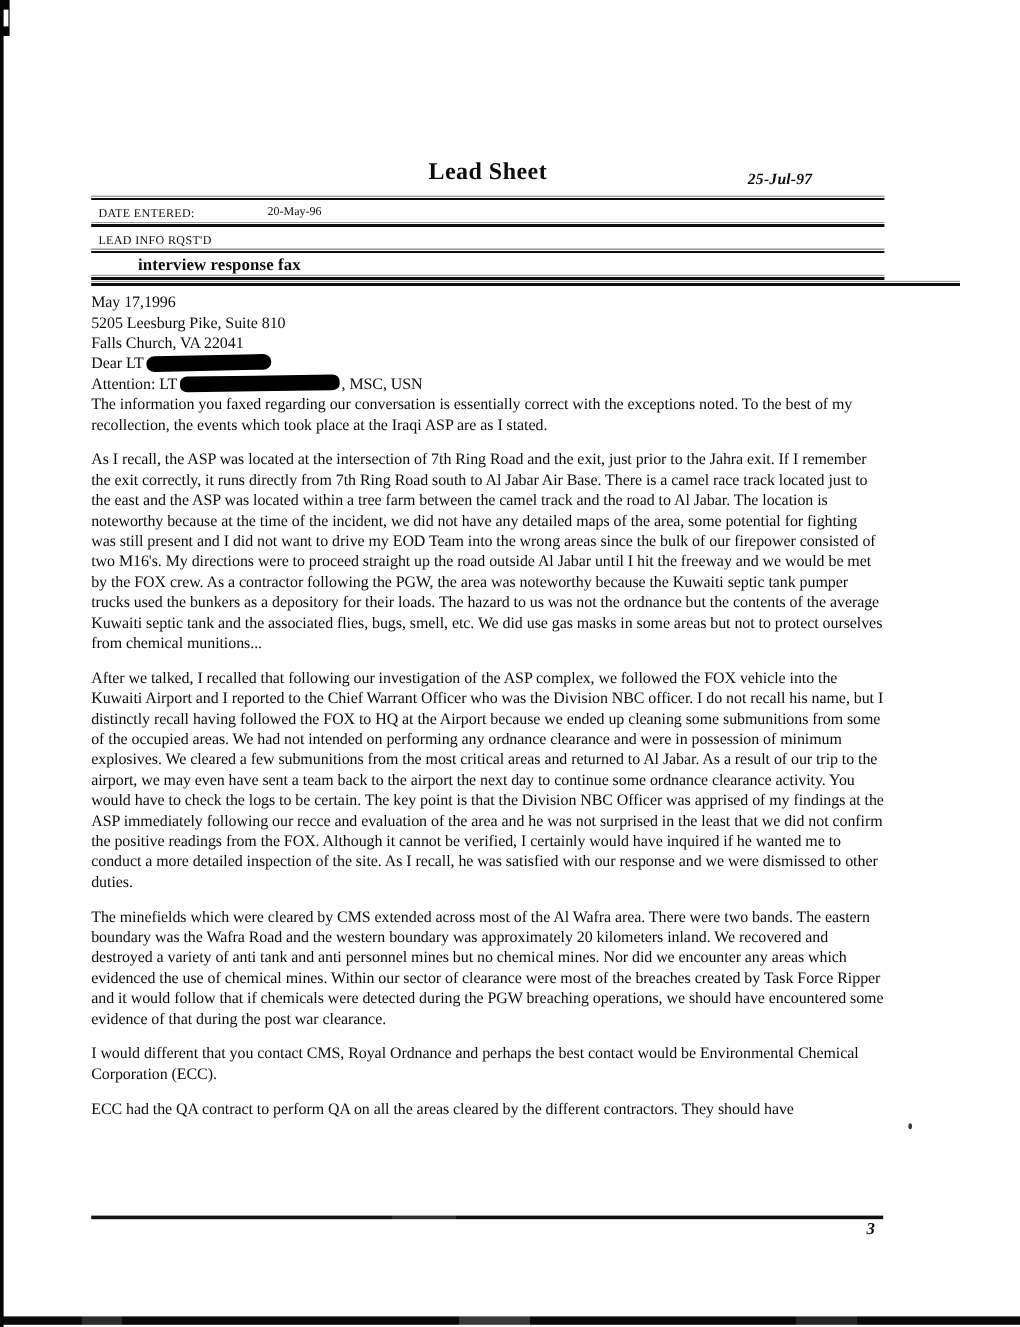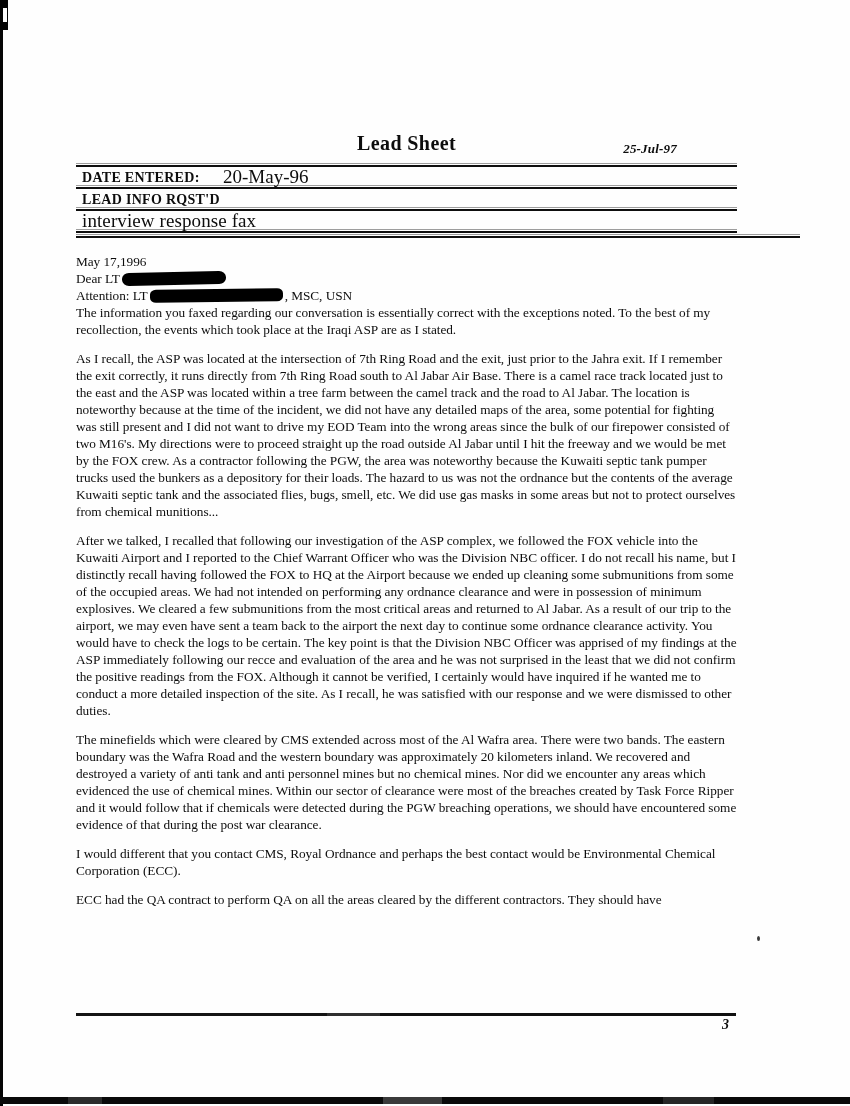--- a/index.html
+++ b/index.html
@@ -38,27 +38,27 @@
   }
 
   
   .rule {
     height:5px; width:661px;
     background: linear-gradient(to bottom, #9d9d9d 0 1px, transparent 1px 2px, #0e0e0e 2px 4px, transparent 4px);
   }
   .rule-wide { width:724px; }
 
   .frow { height:17px; line-height:17px; padding-left:6px; white-space:nowrap; }
-  .flabel { font-weight:bold; font-size:14px; letter-spacing:0.3px; }
-  .flabel-plain { font-weight:normal; font-size:19px; letter-spacing:0.1px; }
-  .fvalue { font-size:19px; position:absolute; left:147px; }
+  .flabel { font-weight:normal; font-size:10px; letter-spacing:0.3px; }
+  .flabel-plain { font-weight:bold; font-size:14px; letter-spacing:0.1px;margin-left:33px; }
+  .fvalue { font-size:10px; position:absolute; left:147px; }
   .frow { position:relative; }
 
   
-  .letter { margin-top:14px; font-size:13.3px; line-height:17px; letter-spacing:-0.05px; width:662px; }
+  .letter { margin-top:4px; font-size:13.3px; line-height:17px; letter-spacing:-0.05px; width:662px; }
   .letter .line { white-space:nowrap; }
   .letter p { margin:12px 0 0 0; }
   .letter p.nogap { margin-top:0; }
 
   .redaction {
     display:inline-block; background:#000;
     height:13px; vertical-align:-2px; margin:0 2px;
   }
   .redaction-attention { width:133px; border-radius:6px/5px; transform:rotate(-0.8deg); }
   .redaction-salutation { width:104px; border-radius:7px/6px; transform:rotate(-1.2deg); }
@@ -104,20 +104,22 @@
       <div class="rule"></div>
       <div class="frow">
         <span class="flabel-plain">interview response fax</span>
       </div>
       <div class="rule"></div>
       <div class="rule rule-wide"></div>
     </div>
 
     <div class="letter">
       <div class="line">May 17,1996</div>
+      <div class="line">5205 Leesburg Pike, Suite 810</div>
+      <div class="line">Falls Church, VA 22041</div>
       <div class="line">
         <span>Dear LT</span><span class="redaction redaction-salutation"></span>
       </div>
       <div class="line">
         <span>Attention: LT</span><span class="redaction redaction-attention"></span><span>, MSC, USN</span>
       </div>
       <p class="nogap">The information you faxed regarding our conversation is essentially correct with the exceptions noted.  To the best of my recollection, the events which took place at the Iraqi ASP are as I stated.</p>
       <p>As I recall, the ASP was located at the intersection of 7th Ring Road and the exit, just prior to the Jahra exit. If I remember the exit correctly, it runs directly from 7th Ring Road south to Al Jabar Air Base. There is a camel race track located just to the east and the ASP was located within a tree farm between the camel track and the road to Al Jabar. The location is noteworthy because at the time of the incident, we did not have any detailed maps of the area, some potential for fighting was still present and I did not want to drive my EOD Team into the wrong areas since the bulk of our firepower consisted of two M16's.  My directions were to proceed straight up the road outside Al Jabar until I hit the freeway and we would be met by the FOX crew. As a contractor following the PGW, the area was noteworthy because the Kuwaiti septic tank pumper trucks used the bunkers as a depository for their loads. The hazard to us was not the ordnance but the contents of the average Kuwaiti septic tank and the associated flies, bugs, smell, etc. We did use gas masks in some areas but not to protect ourselves from chemical munitions...</p>
       <p>After we talked, I recalled that following our investigation of the ASP complex, we followed the FOX vehicle into the Kuwaiti Airport and I reported to the Chief Warrant Officer who was the Division NBC officer. I do not recall his name, but I distinctly recall having followed the FOX to HQ at the Airport because we ended up cleaning some submunitions from some of the occupied areas. We had not intended on performing any ordnance clearance and were in possession of minimum explosives. We cleared a few submunitions from the most critical areas and returned to Al Jabar. As a result of our trip to the airport, we may even have sent a team back to the airport the next day to continue some ordnance clearance activity. You would have to check the logs to be certain. The key point is that the Division NBC Officer was apprised of my findings at the ASP immediately following our recce and evaluation of the area and he was not surprised in the least that we did not confirm the positive readings from the FOX. Although it cannot be verified, I certainly would have inquired if he wanted me to conduct a more detailed inspection of the site. As I recall, he was satisfied with our response and we were dismissed to other duties.</p>
       <p>The minefields which were cleared by CMS extended across most of the Al Wafra area.  There were two bands. The eastern boundary was the Wafra Road and the western boundary was approximately 20 kilometers inland. We recovered and destroyed a variety of anti tank and anti personnel mines but no chemical mines.  Nor did we encounter any areas which evidenced the use of chemical mines.  Within our sector of clearance were most of the breaches created by Task Force Ripper and it would follow that if chemicals were detected during the PGW breaching operations, we should have encountered some evidence of that during the post war clearance.</p>

